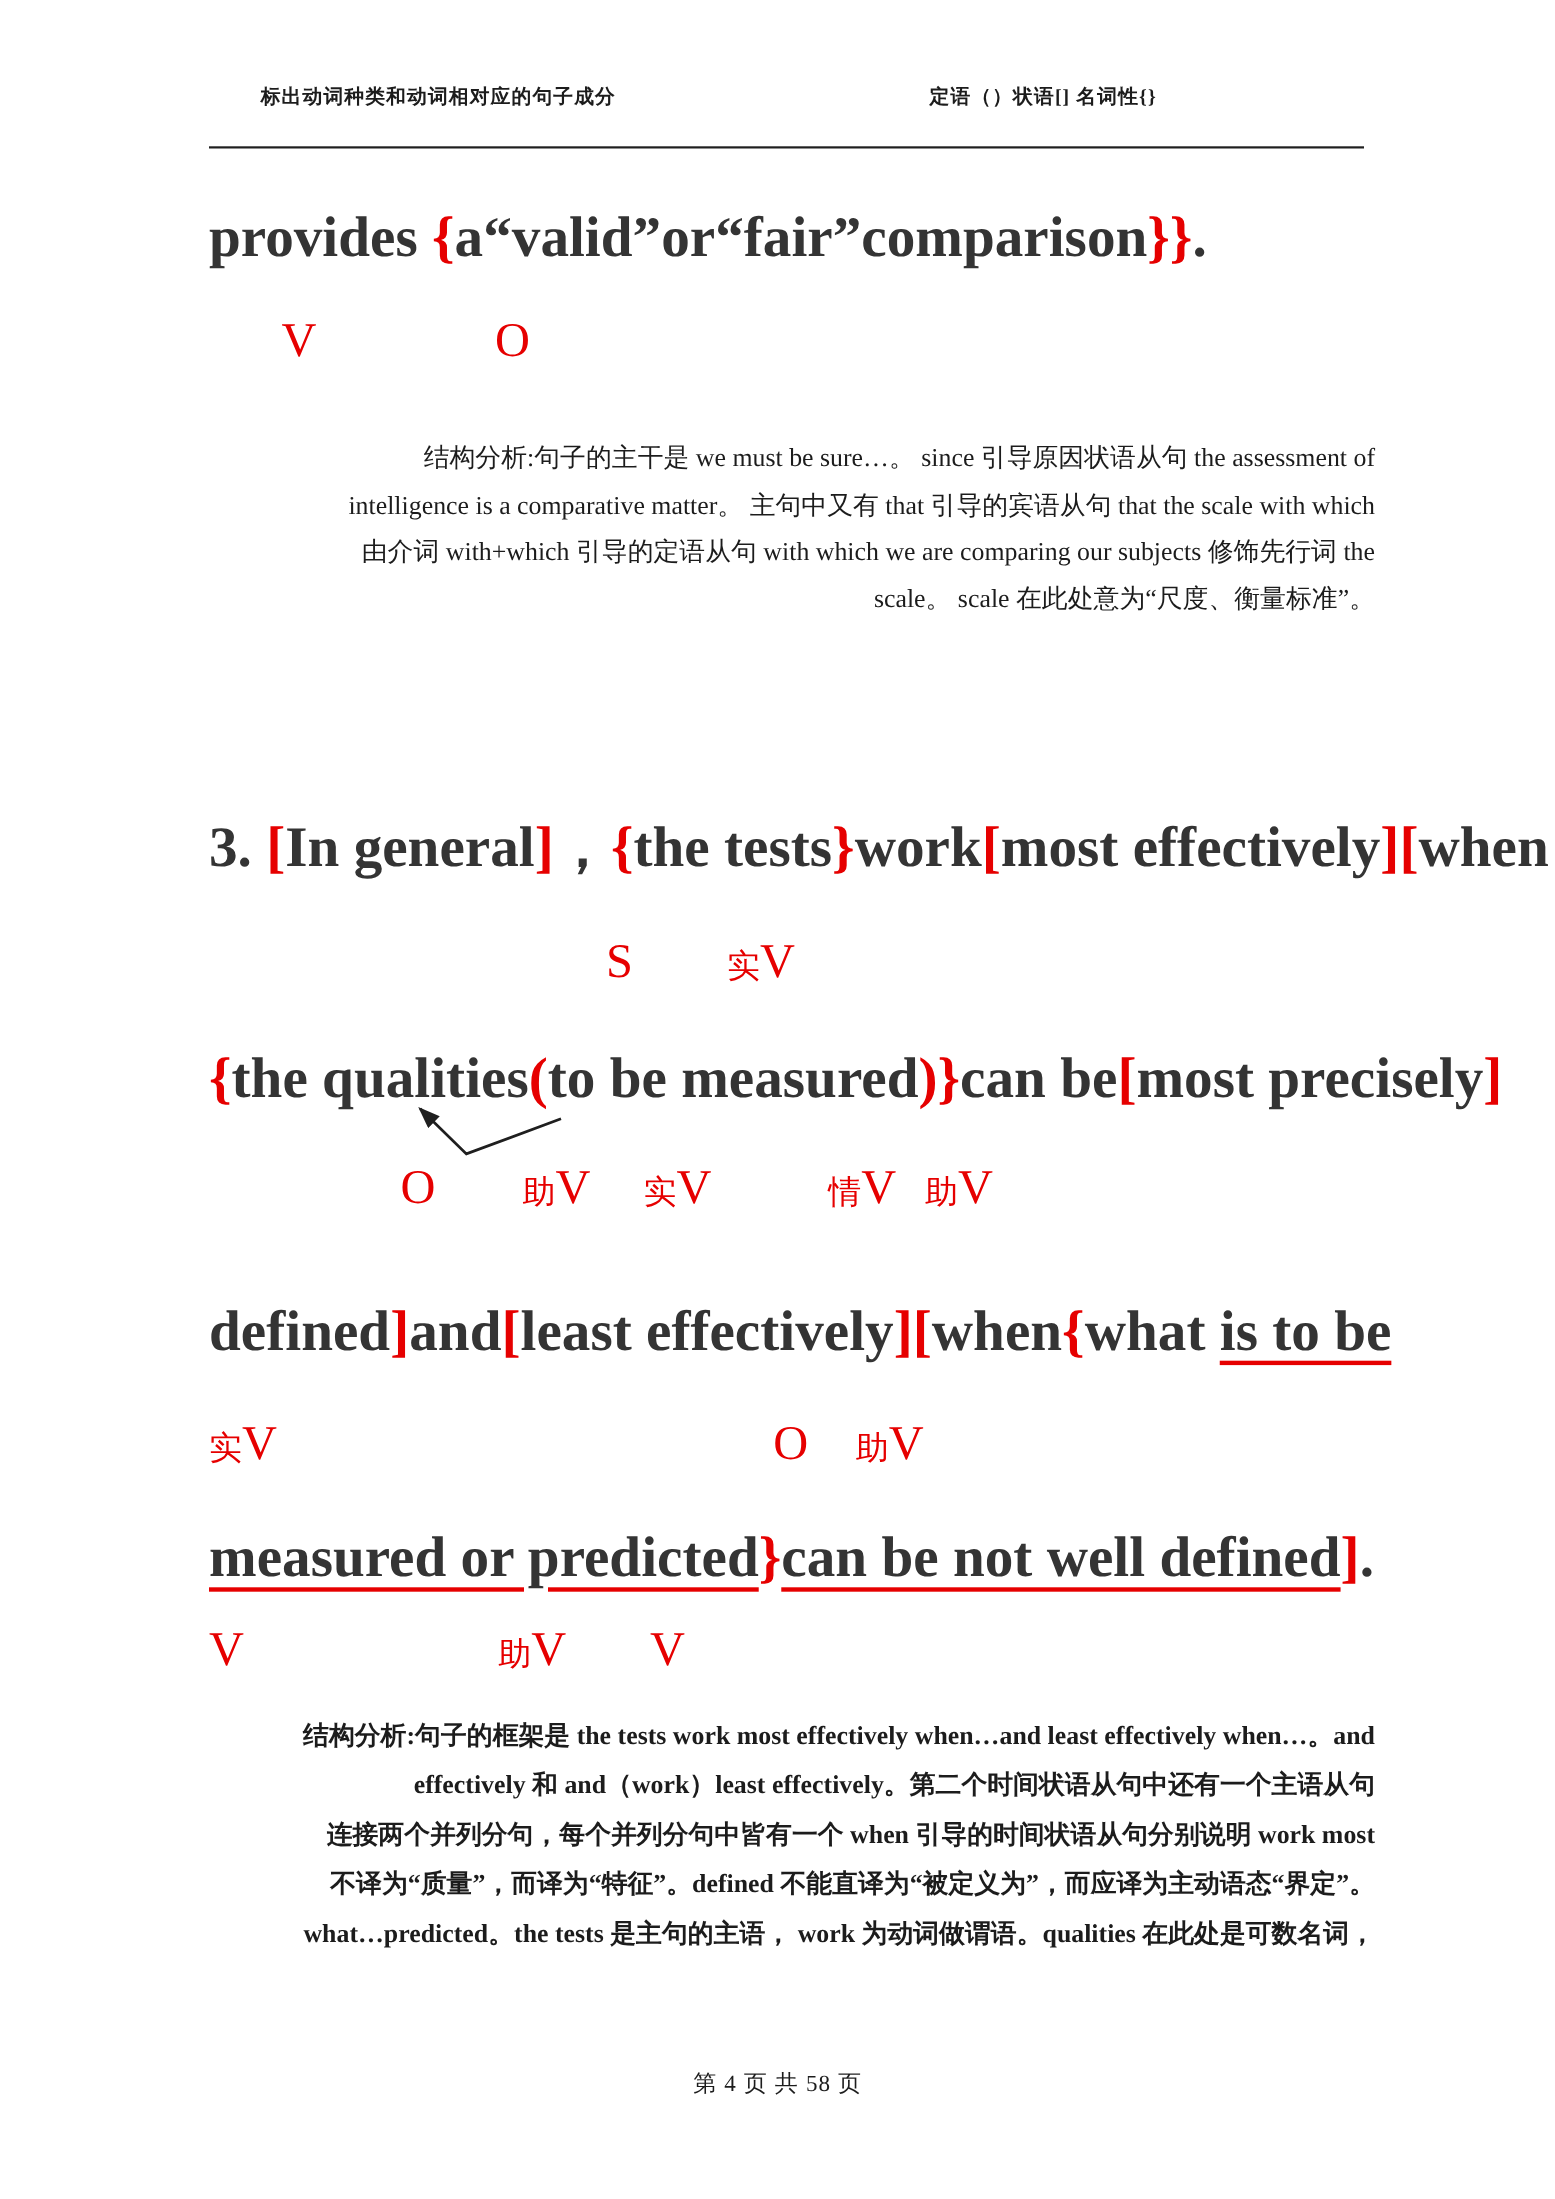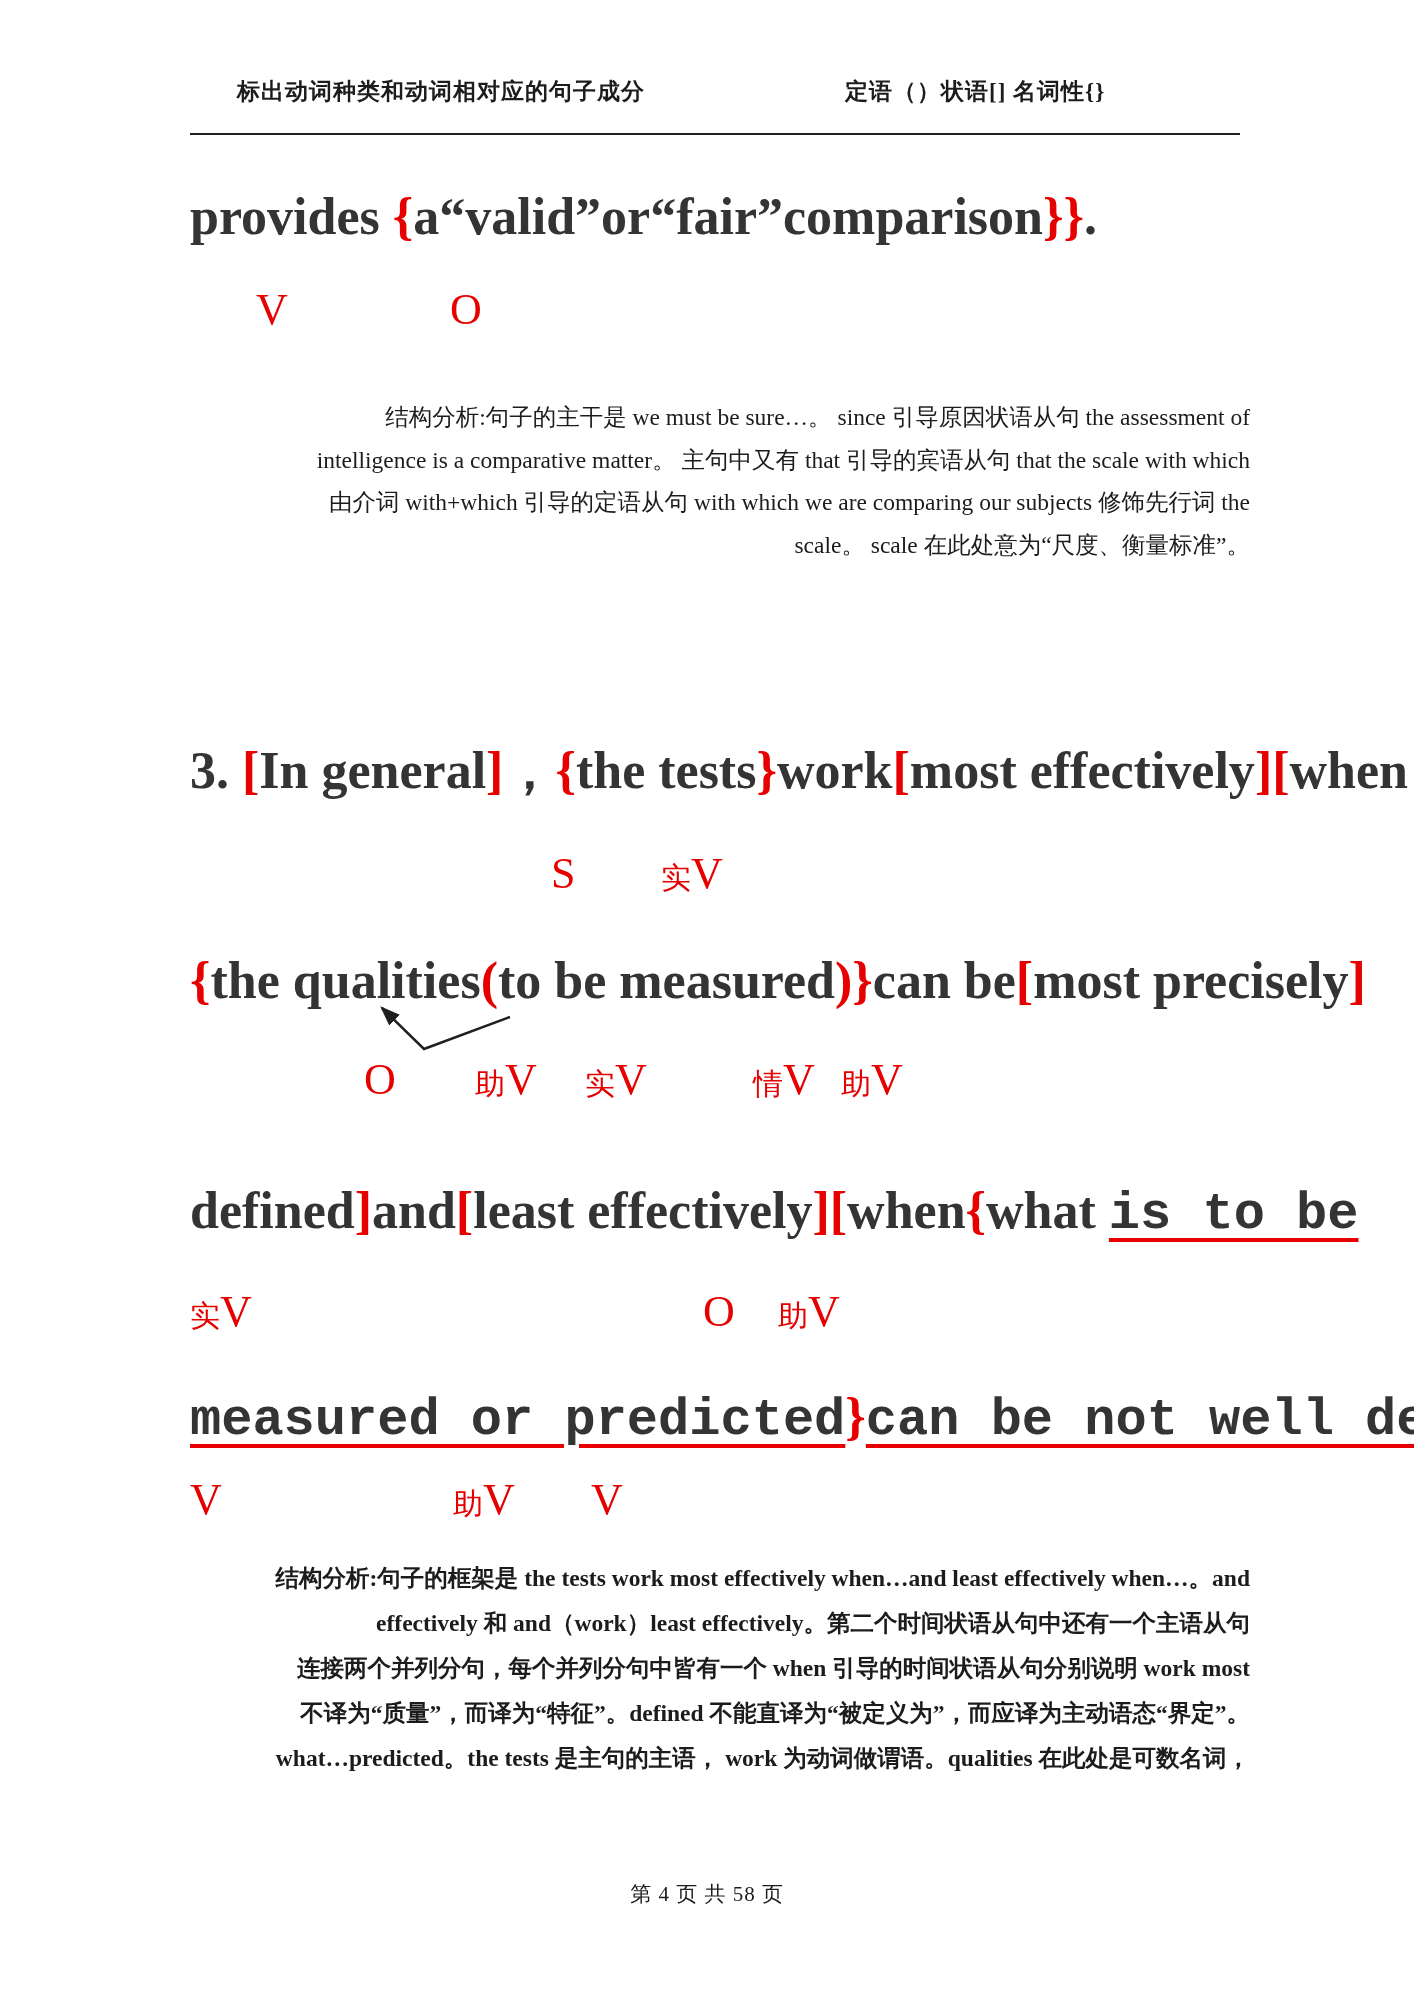--- a/index.html
+++ b/index.html
@@ -16,21 +16,21 @@
     position:relative;
     width:var(--pagew);
     height:var(--pageh);
     background:#ffffff;
     overflow:hidden;
   }
   
   .hdr-left,.hdr-right{
     position:absolute;
     top:76px;
-    font-size:23px;
+    font-size:18px;
     font-weight:bold;
     color:var(--text);
     white-space:nowrap;
     letter-spacing:1px;
   }
   .hdr-left{left:237px;}
   .hdr-right{left:845px;}
   .hdr-rule{
     position:absolute;
     left:190px;top:133px;
@@ -46,21 +46,20 @@
     color:var(--ink);
     white-space:nowrap;
     line-height:1.2;
   }
   .sentence .red{color:var(--red);}
   .ul{
     text-decoration:underline;
     text-decoration-color:var(--red);
     text-decoration-thickness:4px;
     text-underline-offset:10px;
-    font-family:Liberation Mono, monospace;
   }
   
   .marker{
     position:absolute;
     color:var(--red);
     font-size:44px;
     white-space:nowrap;
     line-height:1.1;
   }
   .marker .sm{font-size:30px;}

